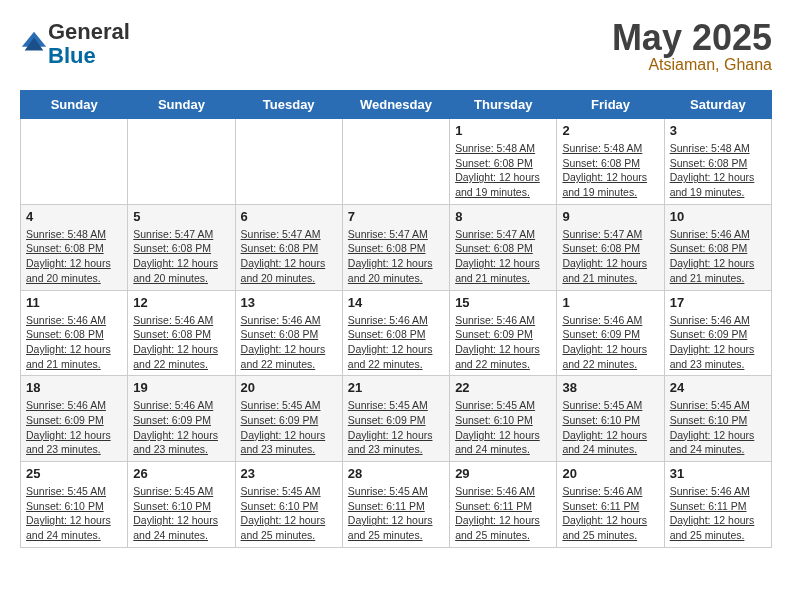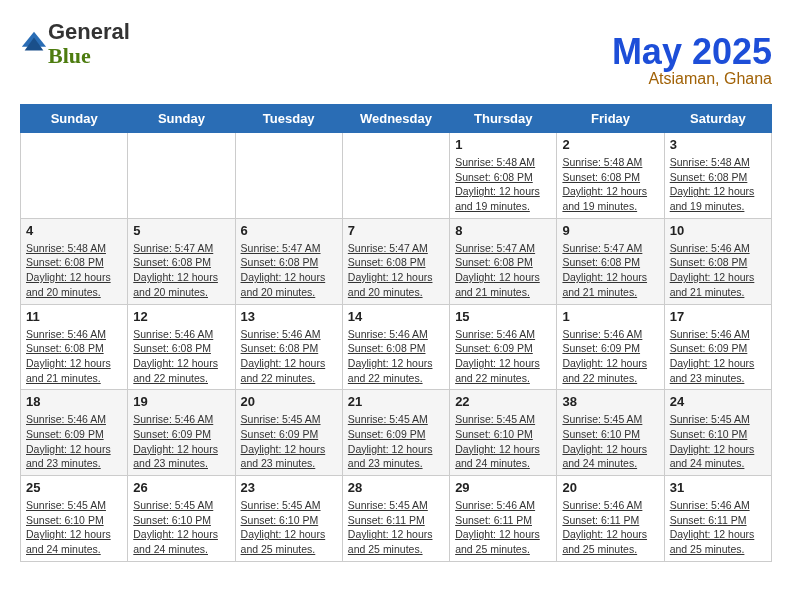--- a/index.html
+++ b/index.html
@@ -19,34 +19,33 @@
     .logo {
       display: flex;
       align-items: center;
     }
     .logo-text {
       font-size: 22px;
       font-weight: bold;
       line-height: 1.1;
     }
     .logo-general { color: #333; }
-    .logo-blue { color: #4d7c0f; font-family: Liberation Serif, serif; }
+    .logo-blue { color: #0369a1; }
     .logo-icon {
       width: 28px;
       height: 28px;
     }
     .title-block {
       text-align: right;
     }
     .title-month {
       font-size: 36px;
       font-weight: bold;
-      color: #1d4ed8;
+      color: #404040;
       line-height: 1;
-      margin-top: 14px;
     }
     .title-location {
       font-size: 16px;
       color: #a16207;
     }
     .calendar {
       width: 100%;
       border-collapse: collapse;
       font-size: 11px;
     }

